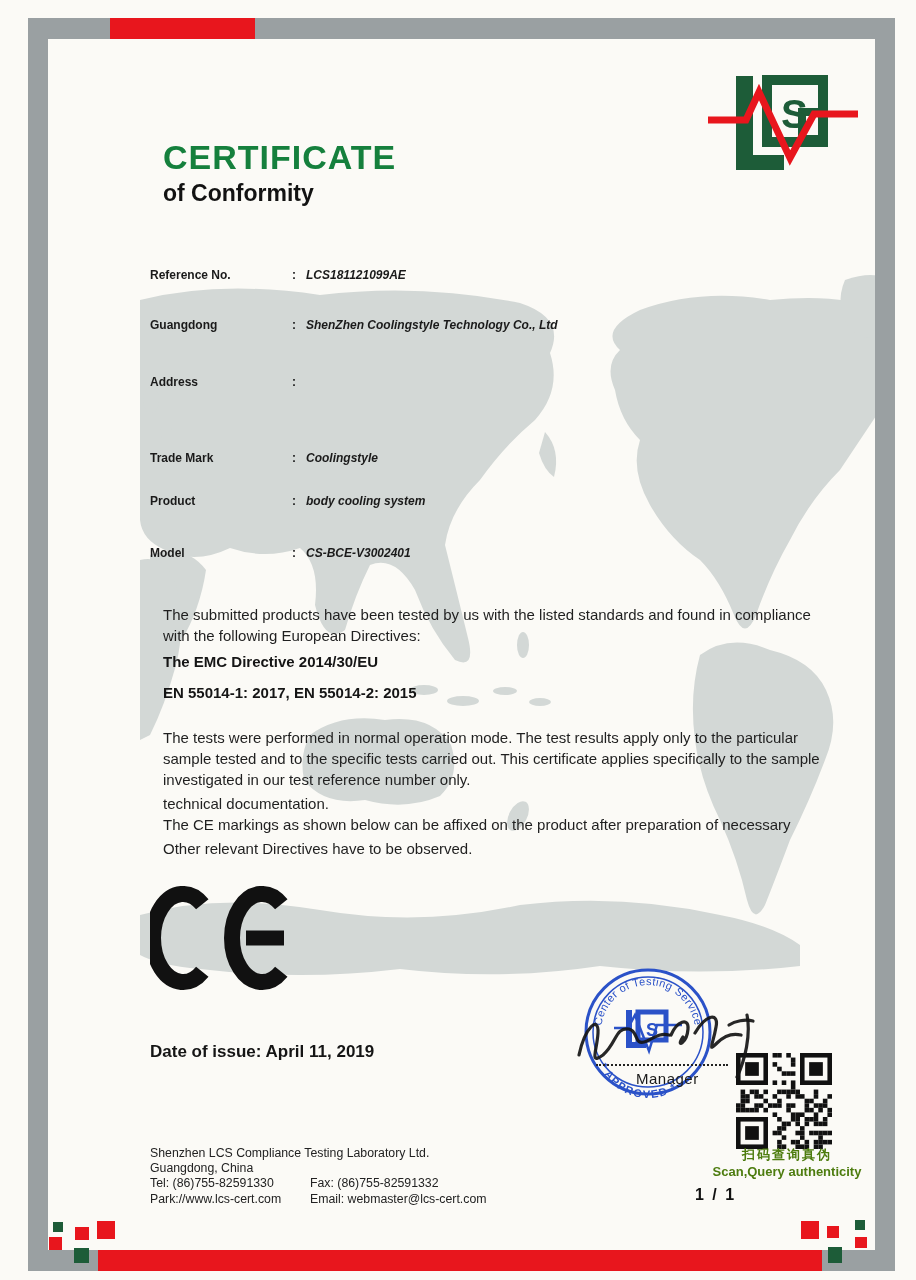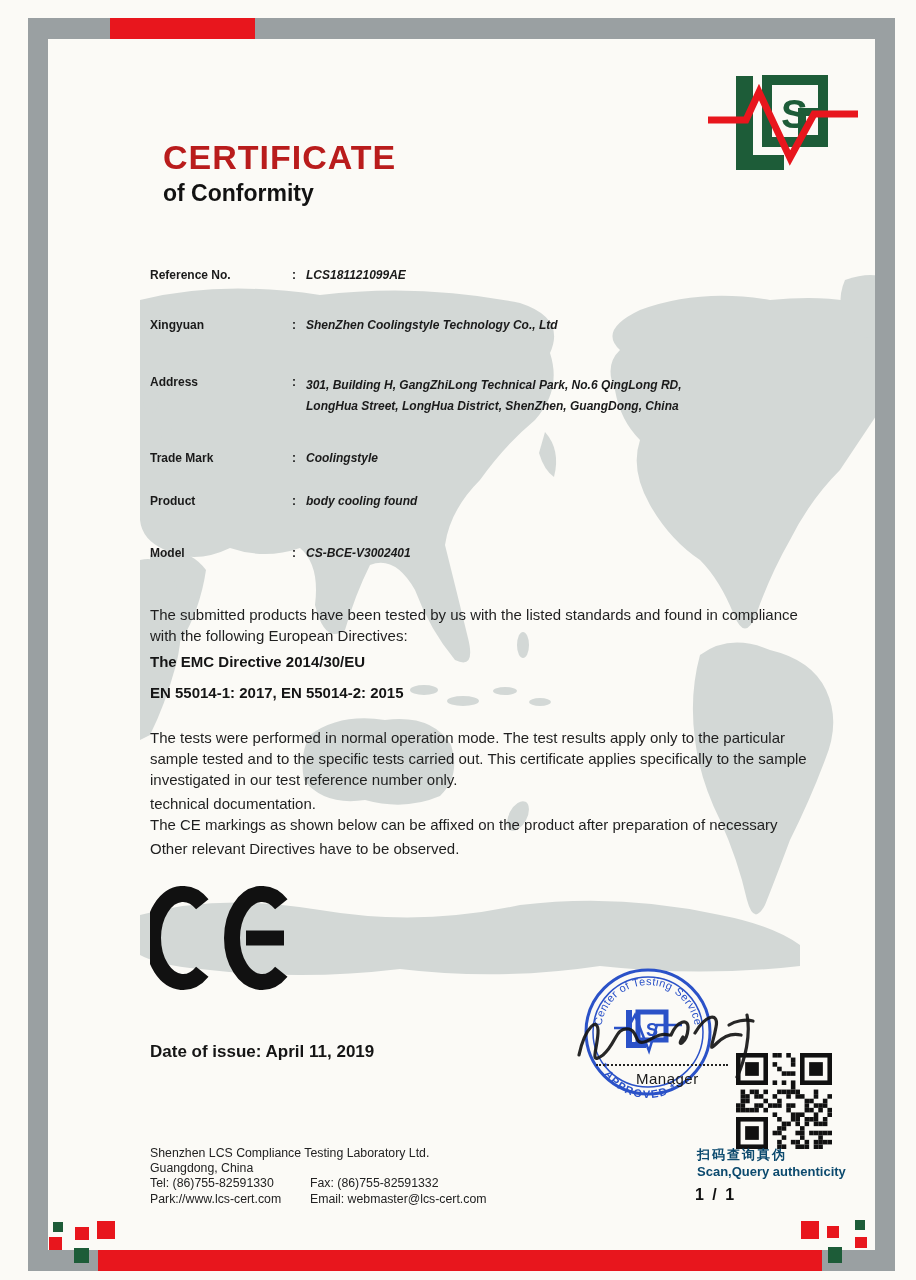--- a/index.html
+++ b/index.html
@@ -8,32 +8,32 @@
   }
   html,body{margin:0;padding:0;}
   body{font-family:"Liberation Sans", sans-serif; background:#ffffff;}
   .page{position:relative;width:916px;height:1280px;background:var(--paper);overflow:hidden;}
   .abs{position:absolute;}
   .z1{z-index:1}.z2{z-index:2}.z3{z-index:3}.z4{z-index:4}.z5{z-index:5}
   .bar{background:var(--frame);}
   .bar-red{background:var(--red);}
   .sq-red{background:var(--red);}
   .sq-green{background:var(--green);}
-  .title{font-size:34px;font-weight:bold;color:#b91c1c;letter-spacing:1px;}
+  .title{font-size:34px;font-weight:bold;color:#15803d;letter-spacing:1px;}
   .subtitle{font-size:23px;font-weight:bold;color:#121212;}
   .frow{display:flex;font-size:12px;font-weight:bold;color:var(--ink);}
   .flabel{width:142px;flex:0 0 142px;}
   .fcolon{width:14px;flex:0 0 14px;}
   .fvalue{white-space:nowrap;font-style:italic;}
-  .bodyline{font-size:15px;color:#1f1f1f;white-space:nowrap;line-height:21px;}
+  .bodyline{font-size:15px;color:#1f1f1f;white-space:nowrap;line-height:21px;margin-left:13px;}
   .boldline{font-weight:bold;color:#151515;}
   .dateline{font-size:17px;font-weight:bold;color:#151515;}
   .manager{font-size:15px;color:#1a1a1a;letter-spacing:.5px;}
   .dotline{border-bottom:2.5px dotted #222;}
-  .qrcap{width:180px;color:#0c4a6e;}
+  .qrcap{width:180px;text-align:center;color:#4d7c0f;}
   .qrcap .cn{font-size:13px;font-weight:bold;letter-spacing:2px;}
   .qrcap .en{font-size:13px;font-weight:bold;}
   .pagenum{font-size:16px;font-weight:bold;letter-spacing:2px;color:#111;}
   .footer{font-size:12.3px;color:#222;line-height:15.2px;}
   .footer .cols{display:flex;}
   .footer .c1{width:160px;flex:0 0 160px;}
   svg text{font-family:"Liberation Sans", sans-serif;}
   .stamp-stroke{stroke:var(--blue);fill:none;}
   .stamp-fill{fill:var(--blue);}
   .map-fill{fill:var(--map);}
@@ -99,41 +99,37 @@
 
   <div class="abs z4 title" style="left:163px;top:138px">CERTIFICATE</div>
   <div class="abs z4 subtitle" style="left:163px;top:180px">of Conformity</div>
 
   <div class="abs z4 frow" style="left:150px;top:268px">
     <span class="flabel">Reference No.</span>
     <span class="fcolon">:</span>
     <span class="fvalue">LCS181121099AE</span>
   </div>
   <div class="abs z4 frow" style="left:150px;top:318px">
-    <span class="flabel">Xingyuan</span>
+    <span class="flabel">Guangdong</span>
     <span class="fcolon">:</span>
     <span class="fvalue">ShenZhen Coolingstyle Technology Co., Ltd</span>
   </div>
   <div class="abs z4 frow" style="left:150px;top:375px">
     <span class="flabel">Address</span>
     <span class="fcolon">:</span>
-    <span class="fvalue" style="line-height:21px">
-      <div>301, Building H, GangZhiLong Technical Park, No.6 QingLong RD,</div>
-      <div>LongHua Street, LongHua District, ShenZhen, GuangDong, China</div>
-    </span>
   </div>
   <div class="abs z4 frow" style="left:150px;top:451px">
     <span class="flabel">Trade Mark</span>
     <span class="fcolon">:</span>
     <span class="fvalue">Coolingstyle</span>
   </div>
   <div class="abs z4 frow" style="left:150px;top:494px">
     <span class="flabel">Product</span>
     <span class="fcolon">:</span>
-    <span class="fvalue">body cooling found</span>
+    <span class="fvalue">body cooling system</span>
   </div>
   <div class="abs z4 frow" style="left:150px;top:546px">
     <span class="flabel">Model</span>
     <span class="fcolon">:</span>
     <span class="fvalue">CS-BCE-V3002401</span>
   </div>
 
   <div class="abs z4" style="left:150px;top:604px">
     <div class="bodyline">The submitted products have been tested by us with the listed standards and found in compliance</div>
     <div class="bodyline">with the following European Directives:</div>

